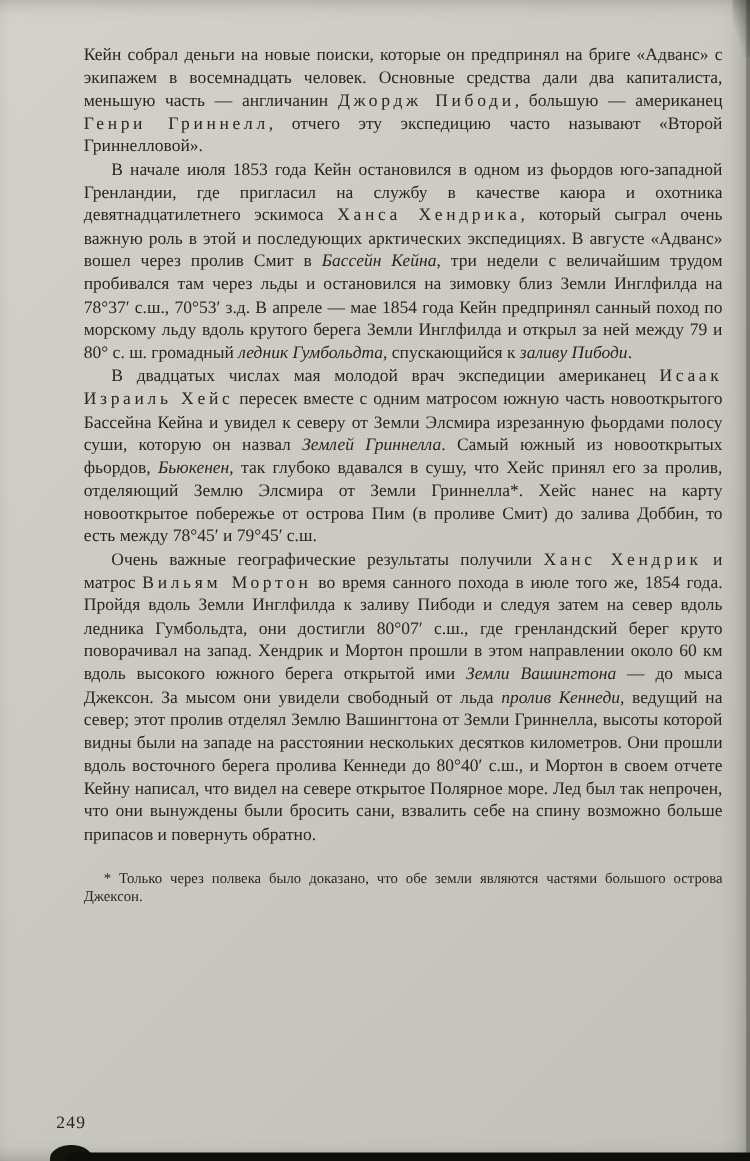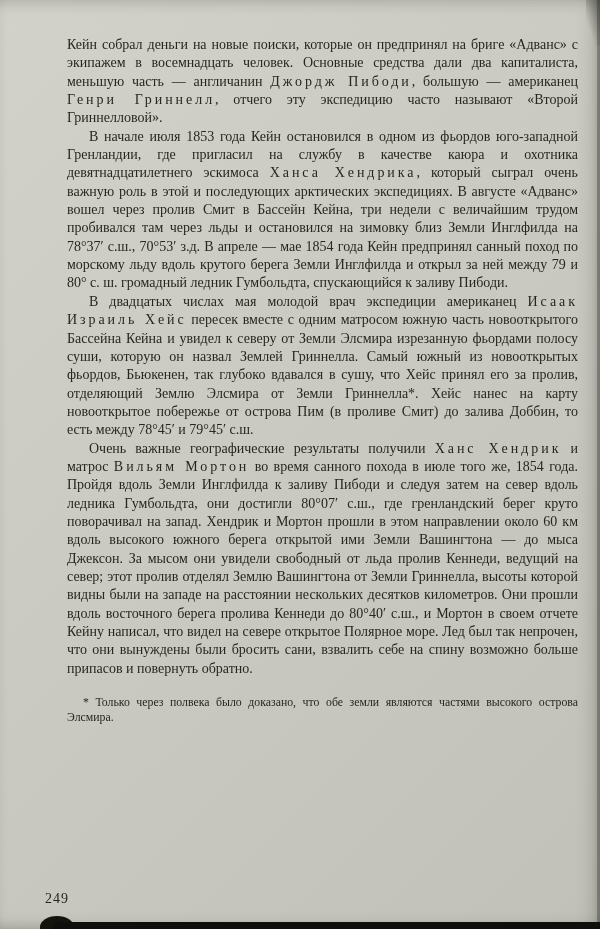--- a/index.html
+++ b/index.html
@@ -33,20 +33,21 @@
     -webkit-hyphens: auto;
   }
   .para {
     margin: 0;
     padding: 0;
   }
   .para.indent {
     text-indent: 22px;
   }
   .para span.italic {
+    font-style: italic;
   }
   .para span.spaced {
     letter-spacing: 0.21em;
   }
   .footnote {
     margin: 17px 0 0 0;
     font-size: 11.8px;
     line-height: 15.4px;
     text-indent: 16px;
     text-align: justify;
@@ -99,21 +100,21 @@
 
 <div class="book-page">
 
   <div class="text-column">
     <div>
         <p class="para"><span class="normal">Кейн собрал деньги на новые поиски, которые он предпринял на бриге «Адванс» с экипажем в восемнадцать человек. Основные средства дали два капиталиста, меньшую часть — англичанин </span><span class="spaced">Джордж Пибоди</span><span class="normal">, большую — американец </span><span class="spaced">Генри Гриннелл</span><span class="normal">, отчего эту экспедицию часто называют «Второй Гриннелловой».</span></p>
         <p class="para indent"><span class="normal">В начале июля 1853 года Кейн остановился в одном из фьордов юго-западной Гренландии, где пригласил на службу в качестве каюра и охотника девятнадцатилетнего эскимоса </span><span class="spaced">Ханса Хендрика</span><span class="normal">, который сыграл очень важную роль в этой и последующих арктических экспедициях. В августе «Адванс» вошел через пролив Смит в </span><span class="italic">Бассейн Кейна</span><span class="normal">, три недели с величайшим трудом пробивался там через льды и остановился на зимовку близ Земли Инглфилда на 78°37′ с.ш., 70°53′ з.д. В апреле — мае 1854 года Кейн предпринял санный поход по морскому льду вдоль крутого берега Земли Инглфилда и открыл за ней между 79 и 80° с. ш. громадный </span><span class="italic">ледник Гумбольдта</span><span class="normal">, спускающийся к </span><span class="italic">заливу Пибоди</span><span class="normal">.</span></p>
         <p class="para indent"><span class="normal">В двадцатых числах мая молодой врач экспедиции американец </span><span class="spaced">Исаак Израиль Хейс</span><span class="normal"> пересек вместе с одним матросом южную часть новооткрытого Бассейна Кейна и увидел к северу от Земли Элсмира изрезанную фьордами полосу суши, которую он назвал </span><span class="italic">Землей Гриннелла</span><span class="normal">. Самый южный из новооткрытых фьордов, </span><span class="italic">Бьюкенен</span><span class="normal">, так глубоко вдавался в сушу, что Хейс принял его за пролив, отделяющий Землю Элсмира от Земли Гриннелла*. Хейс нанес на карту новооткрытое побережье от острова Пим (в проливе Смит) до залива Доббин, то есть между 78°45′ и 79°45′ с.ш.</span></p>
         <p class="para indent"><span class="normal">Очень важные географические результаты получили </span><span class="spaced">Ханс Хендрик</span><span class="normal"> и матрос </span><span class="spaced">Вильям Мортон</span><span class="normal"> во время санного похода в июле того же, 1854 года. Пройдя вдоль Земли Инглфилда к заливу Пибоди и следуя затем на север вдоль ледника Гумбольдта, они достигли 80°07′ с.ш., где гренландский берег круто поворачивал на запад. Хендрик и Мортон прошли в этом направлении около 60 км вдоль высокого южного берега открытой ими </span><span class="italic">Земли Вашингтона</span><span class="normal"> — до мыса Джексон. За мысом они увидели свободный от льда </span><span class="italic">пролив Кеннеди</span><span class="normal">, ведущий на север; этот пролив отделял Землю Вашингтона от Земли Гриннелла, высоты которой видны были на западе на расстоянии нескольких десятков километров. Они прошли вдоль восточного берега пролива Кеннеди до 80°40′ с.ш., и Мортон в своем отчете Кейну написал, что видел на севере открытое Полярное море. Лед был так непрочен, что они вынуждены были бросить сани, взвалить себе на спину возможно больше припасов и повернуть обратно.</span></p>
       </div>
-    <p class="footnote">* Только через полвека было доказано, что обе земли являются частями высокого острова Элсмира.</p>
+    <p class="footnote">* Только через полвека было доказано, что обе земли являются частями большого острова Джексон.</p>
   </div>
 
   <div class="page-number">249</div>
 
   <div class="artifact-top-right"></div>
   <div class="artifact-right-edge"></div>
   <div class="artifact-bottom-blob"></div>
   <div class="artifact-bottom-strip"></div>
 
 </div>

